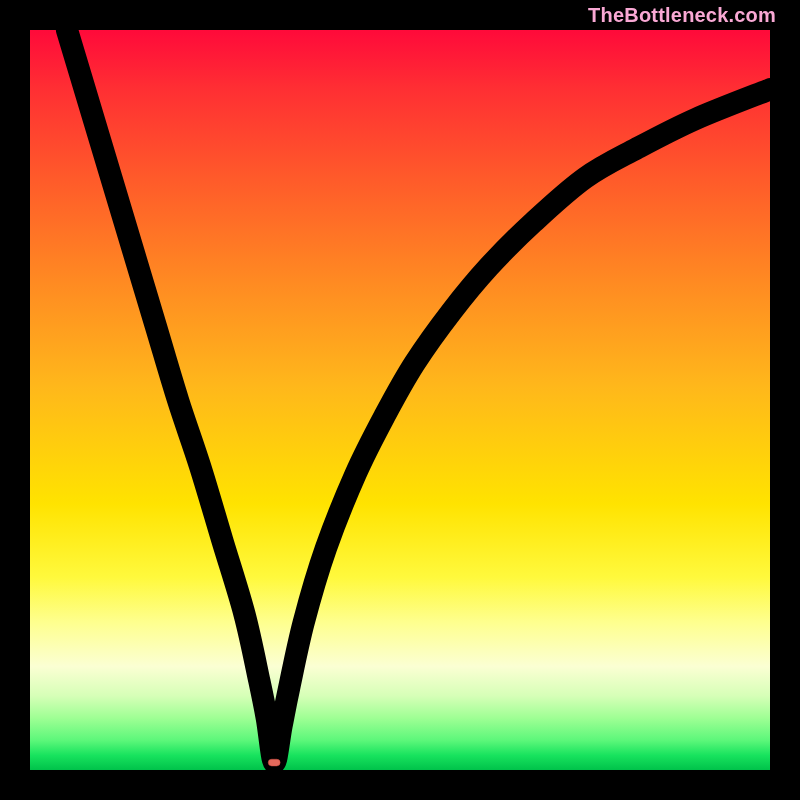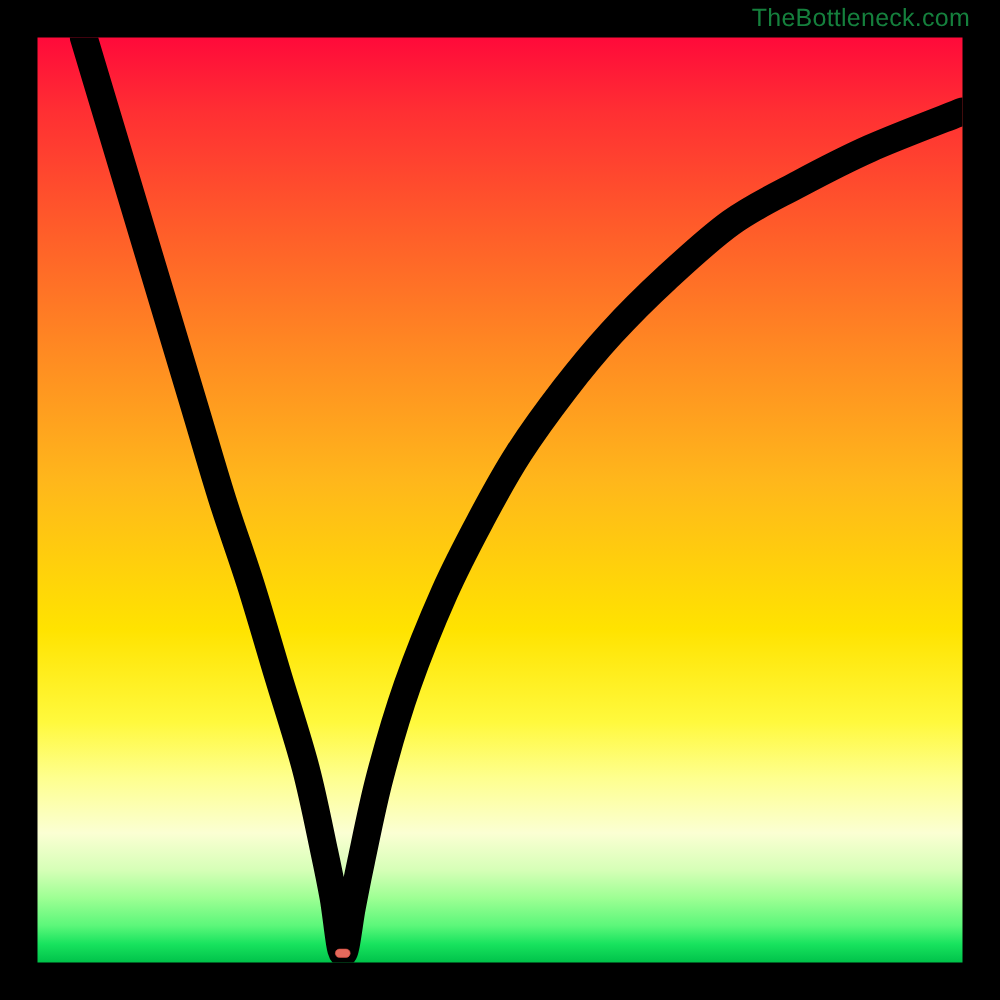--- a/index.html
+++ b/index.html
@@ -48,23 +48,23 @@
       #9eff94 93%,
       #5cf77a 96%,
       #18e35e 98%,
       #00c24a 100%
     );
   }
   .watermark {
     position: absolute;
     top: 4px;
     right: 24px;
-    color: #15803d;
+    color: #f9a8d4;
     font-size: 20px;
-    font-weight: 400;
+    font-weight: 700;
     letter-spacing: 0.2px;
     user-select: none;
   }
   svg.curve {
     position: absolute;
     left: 0;
     top: 0;
     width: 100%;
     height: 100%;
   }

